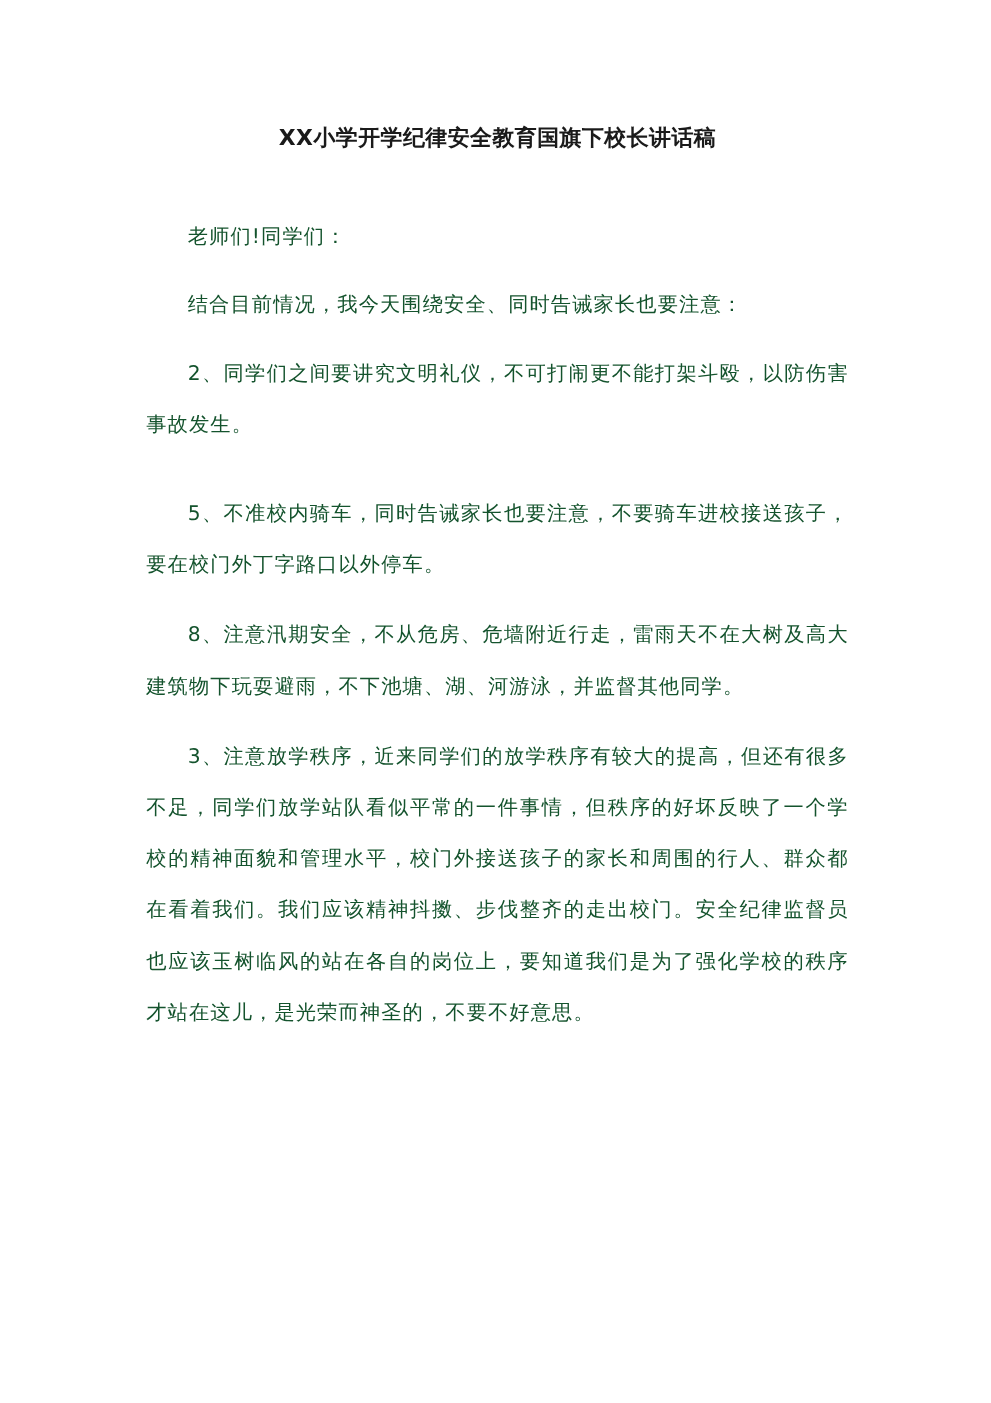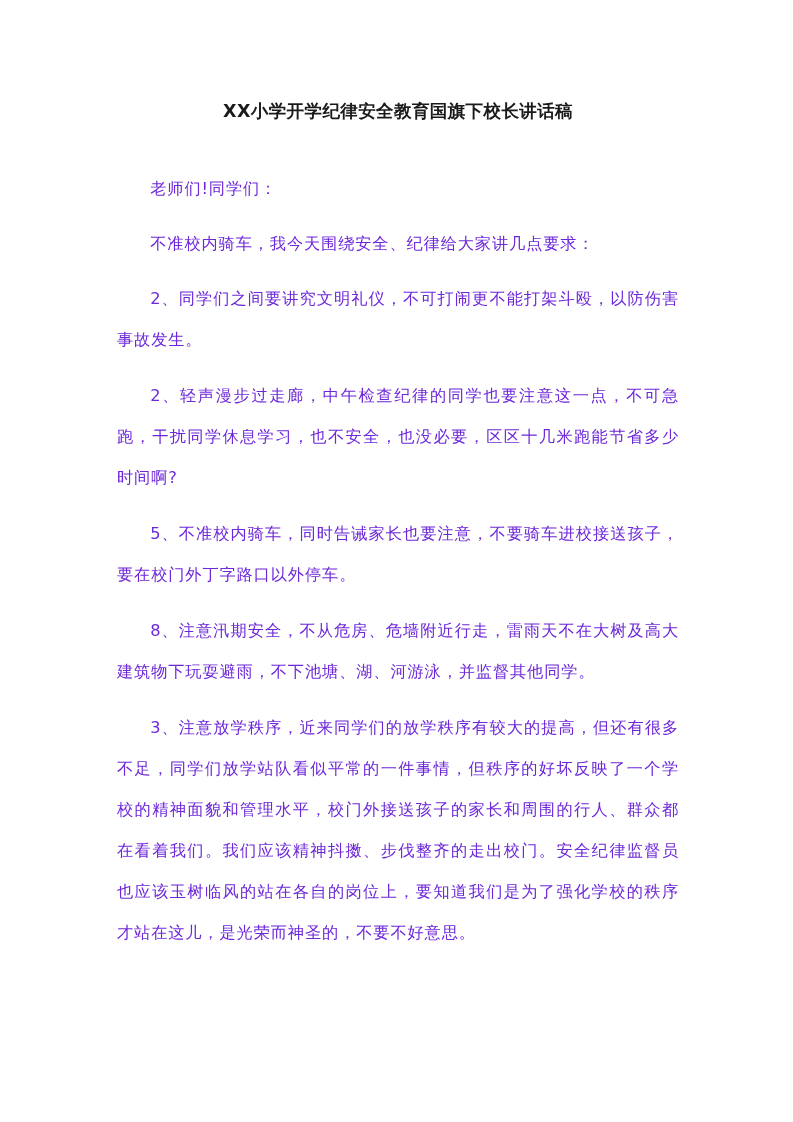--- a/index.html
+++ b/index.html
@@ -30,21 +30,21 @@
     color: #1a1a1a;
     text-align: center;
     letter-spacing: 0.4px;
     line-height: 30px;
     margin: 0 0 0 0;
     white-space: nowrap;
   }
   .para {
     font-family: "DejaVu Sans", "Liberation Sans", sans-serif;
     font-size: 16.2px;
-    color: #6d28d9;
+    color: #14532d;
     line-height: 41px;
     text-align: justify;
     text-justify: inter-ideograph;
     letter-spacing: 0.9px;
     margin: 0;
     word-break: break-all;
   }
   .para.indent {
     text-indent: 2.05em;
   }
@@ -59,29 +59,28 @@
   <div class="doc-body">
 
     <h1 class="doc-title">XX小学开学纪律安全教育国旗下校长讲话稿</h1>
 
     <div class="gap-after-title"></div>
 
     <p class="para indent">老师们!同学们：</p>
 
     <div class="gap-sm"></div>
 
-    <p class="para indent">不准校内骑车，我今天围绕安全、纪律给大家讲几点要求：</p>
+    <p class="para indent">结合目前情况，我今天围绕安全、同时告诫家长也要注意：</p>
 
     <div class="gap-sm"></div>
 
     <p class="para indent">2、同学们之间要讲究文明礼仪，不可打闹更不能打架斗殴，以防伤害事故发生。</p>
 
     <div class="gap-md"></div>
 
-    <p class="para indent">2、轻声漫步过走廊，中午检查纪律的同学也要注意这一点，不可急跑，干扰同学休息学习，也不安全，也没必要，区区十几米跑能节省多少时间啊?</p>
 
     <div class="gap-md"></div>
 
     <p class="para indent">5、不准校内骑车，同时告诫家长也要注意，不要骑车进校接送孩子，要在校门外丁字路口以外停车。</p>
 
     <div class="gap-md"></div>
 
     <p class="para indent">8、注意汛期安全，不从危房、危墙附近行走，雷雨天不在大树及高大建筑物下玩耍避雨，不下池塘、湖、河游泳，并监督其他同学。</p>
 
     <div class="gap-md"></div>

